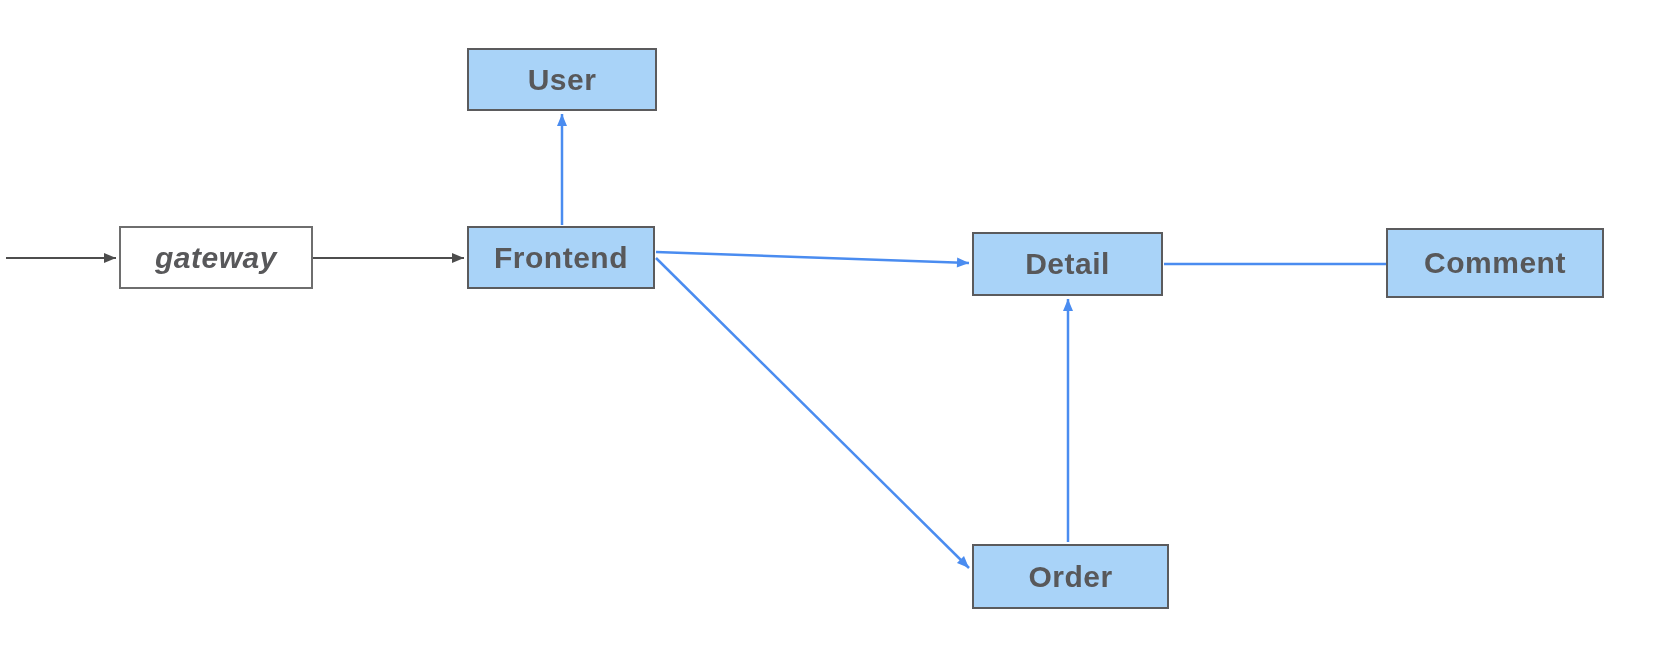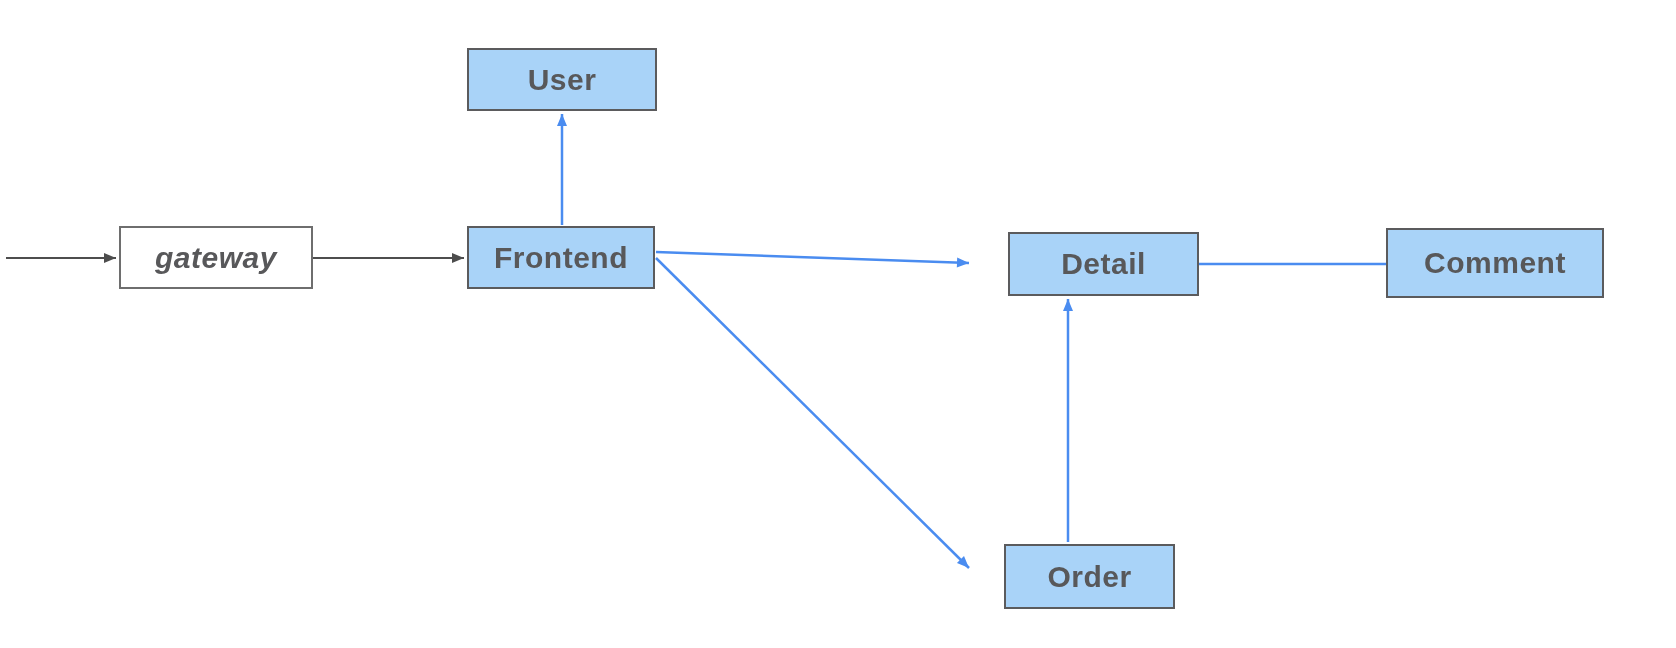--- a/index.html
+++ b/index.html
@@ -44,23 +44,23 @@
     letter-spacing:0.5px;
     white-space:nowrap;
   }
   .node--plain{
     background:var(--gateway-fill);
     border:2px solid var(--gateway-border);
   }
   .node--gateway{left:119px;top:226px;width:194px;height:63px;font-style:italic;}
   .node--user{left:467px;top:48px;width:190px;height:63px;}
   .node--frontend{left:467px;top:226px;width:188px;height:63px;}
-  .node--detail{left:972px;top:232px;width:191px;height:64px;margin-left:36px;}
+  .node--detail{left:972px;top:232px;width:191px;height:64px;}
   .node--comment{left:1386px;top:228px;width:218px;height:70px;}
-  .node--order{left:972px;top:544px;width:171px;height:65px;margin-left:32px;}
+  .node--order{left:972px;top:544px;width:197px;height:65px;}
 </style>
 </head>
 <body>
 
 <div class="canvas">
 
   <svg class="edges" viewBox="0 0 1676 648" xmlns="http://www.w3.org/2000/svg">
     <defs>
       <marker id="arrow-dark" viewBox="0 0 14 14" refX="13" refY="7" markerWidth="14" markerHeight="14" markerUnits="userSpaceOnUse" orient="auto">
         <path class="head-dark" d="M1,2 L13,7 L1,12 Z"></path>

